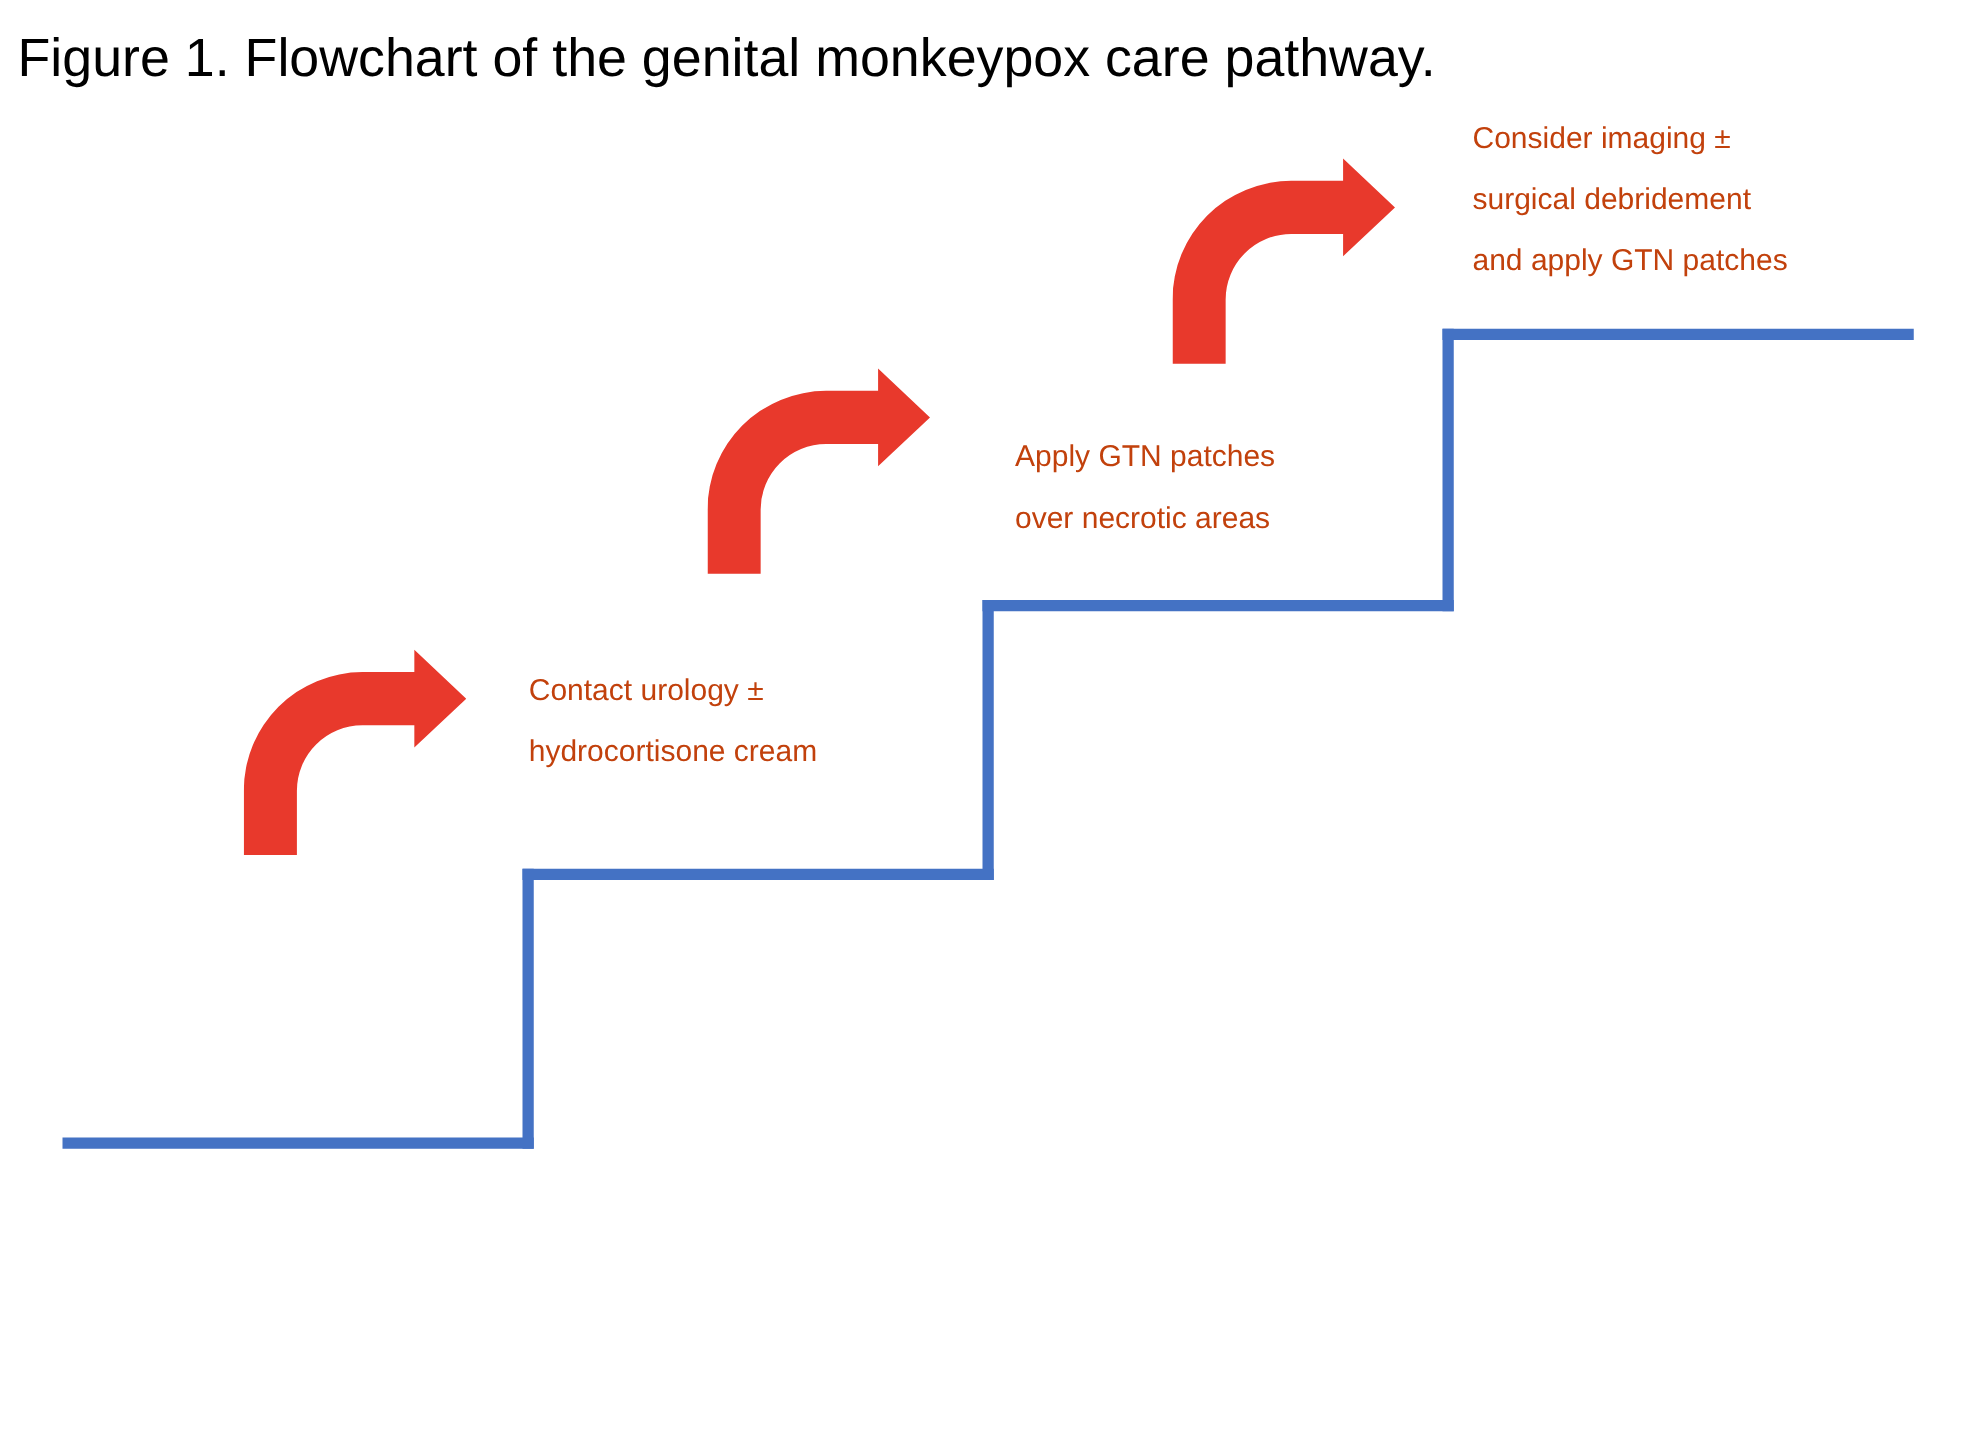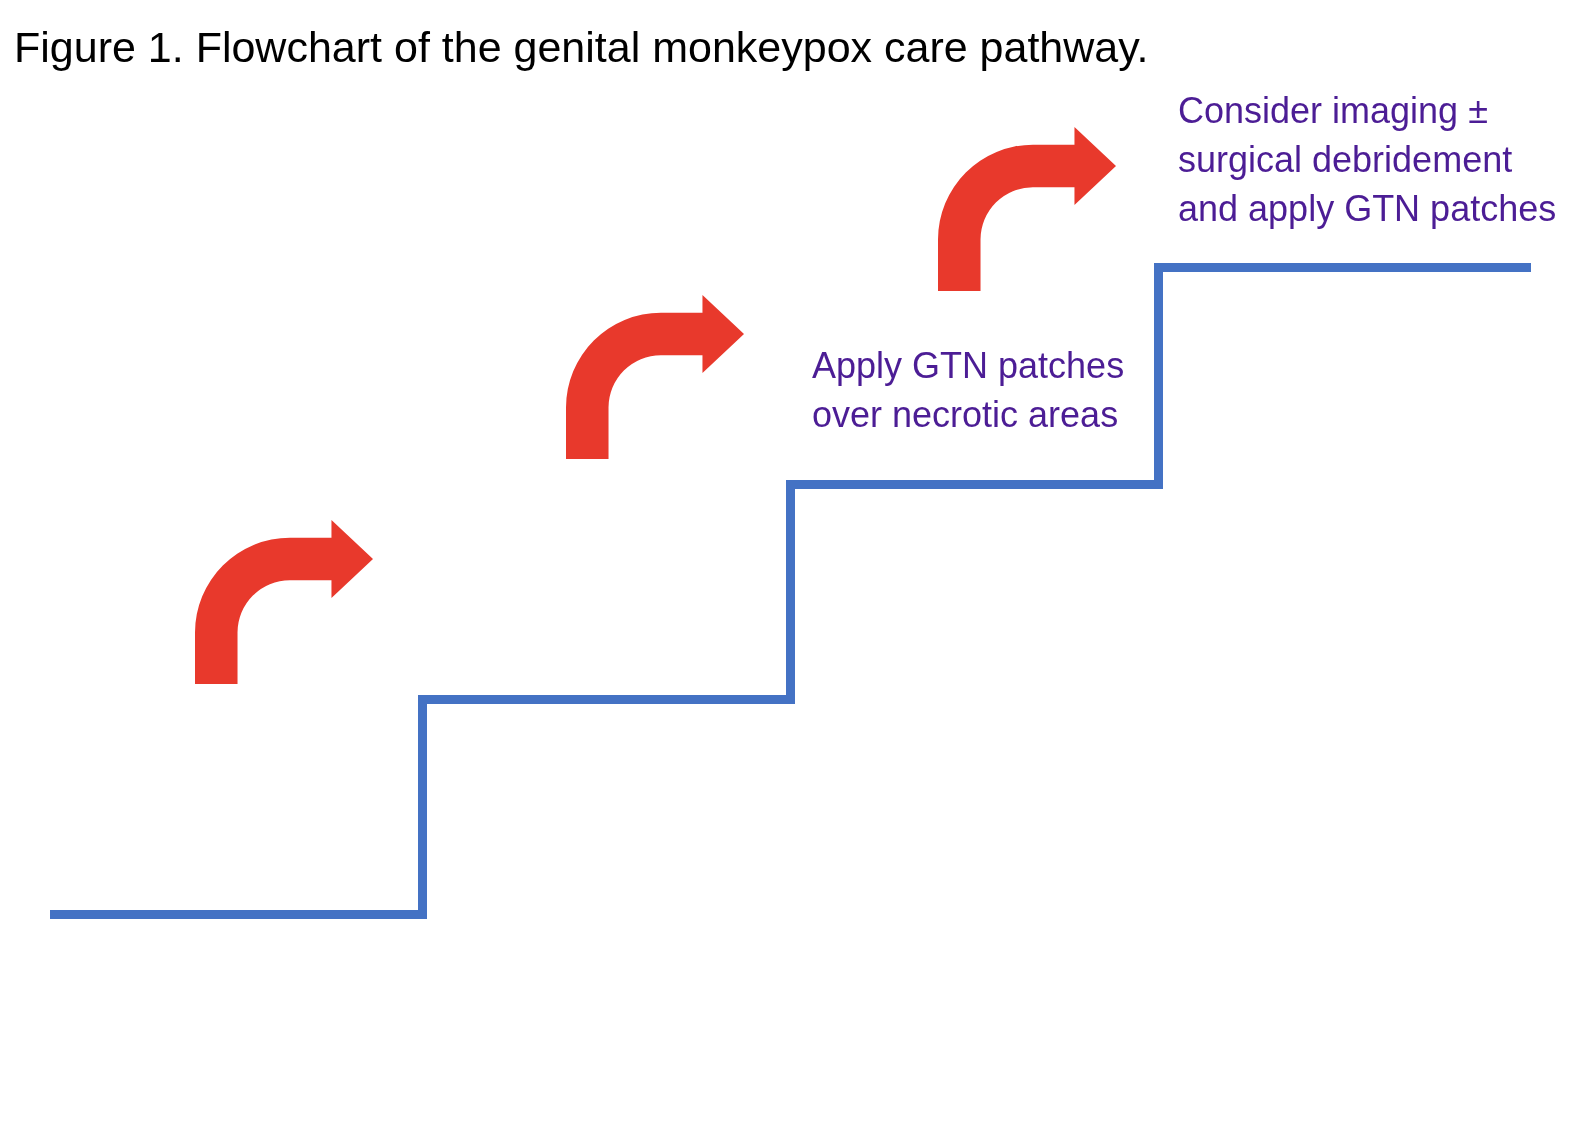--- a/index.html
+++ b/index.html
@@ -17,24 +17,24 @@
     left: 14px;
     top: 10px;
     font-size: 43px;
     line-height: 42px;
     white-space: pre;
     color: #000000;
     margin-top: 16px;
   }
   .txt {
     position: absolute;
-    font-size: 36px;
+    font-size: 24px;
     line-height: 49px;
     white-space: pre-line;
-    color: #4c1d95;
+    color: #c2410c;
   }
   .hline, .vline {
     position: absolute;
     background: #4472c4;
   }
   .hline { height: 9px; }
   .vline { width: 9px; }
   .arrow {
     position: absolute;
     width: 178px;
@@ -60,20 +60,22 @@
   <svg class="arrow" style="left:195px; top:513px;" viewBox="0 0 180 172" xmlns="http://www.w3.org/2000/svg">
     <path d="M 0 172 L 0 120 A 96 96 0 0 1 96 24 L 138 24 L 138 6 L 180 45.5 L 138 85 L 138 67 L 96 67 A 53 53 0 0 0 43 120 L 43 172 Z"></path>
   </svg>
   <svg class="arrow" style="left:566px; top:288px;" viewBox="0 0 180 172" xmlns="http://www.w3.org/2000/svg">
     <path d="M 0 172 L 0 120 A 96 96 0 0 1 96 24 L 138 24 L 138 6 L 180 45.5 L 138 85 L 138 67 L 96 67 A 53 53 0 0 0 43 120 L 43 172 Z"></path>
   </svg>
   <svg class="arrow" style="left:938px; top:120px;" viewBox="0 0 180 172" xmlns="http://www.w3.org/2000/svg">
     <path d="M 0 172 L 0 120 A 96 96 0 0 1 96 24 L 138 24 L 138 6 L 180 45.5 L 138 85 L 138 67 L 96 67 A 53 53 0 0 0 43 120 L 43 172 Z"></path>
   </svg>
 
+  <div class="txt" style="left:423px;  top:528px;">Contact urology ±
+hydrocortisone cream</div>
   <div class="txt" style="left:812px;  top:341px;">Apply GTN patches
 over necrotic areas</div>
   <div class="txt" style="left:1178px; top:86px;">Consider imaging ±
 surgical debridement
 and apply GTN patches</div>
 
 
 </div>
 
 </body></html>

